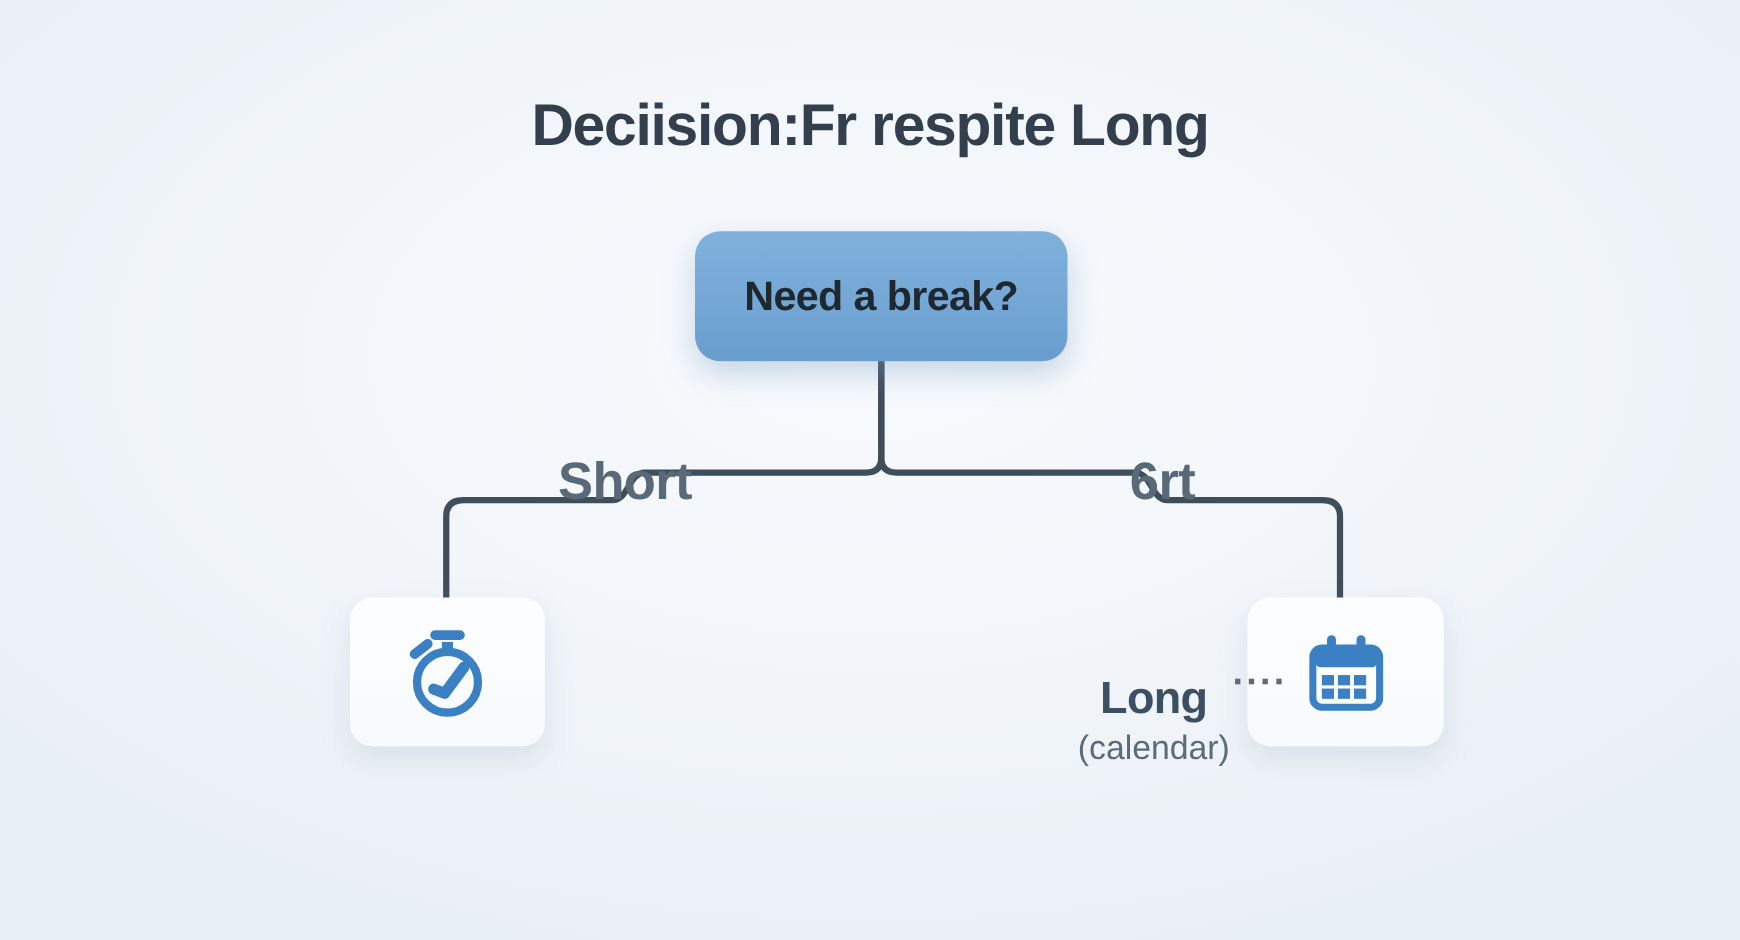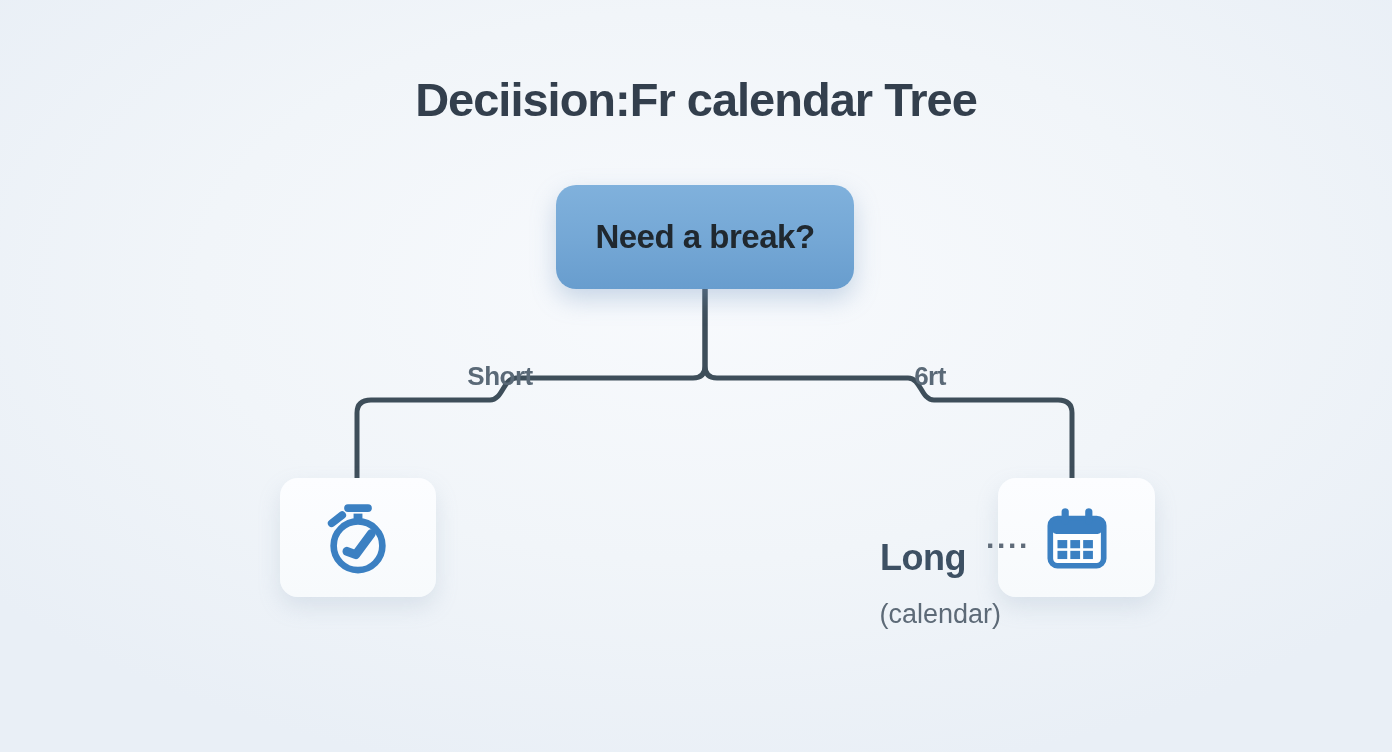--- a/index.html
+++ b/index.html
@@ -53,21 +53,21 @@
     font-size: 33px;
     font-weight: bold;
     color: #20282f;
     letter-spacing: -0.5px;
   }
   .branch-label {
     position: absolute;
     width: 150px;
     top: 361px;
     text-align: center;
-    font-size: 26px;
+    font-size: 42px;
     font-weight: bold;
     color: #5a6977;
     letter-spacing: -0.5px;
     z-index: 3;
   }
   .branch-label.left  { left: 425px; }
   .branch-label.right { left: 855px; }
   .node-card {
     position: absolute;
     top: 478px;
@@ -92,41 +92,40 @@
   }
   .long-title {
     font-size: 36px;
     font-weight: bold;
     color: #3d5063;
     letter-spacing: -0.5px;
     line-height: 1.1;
     margin-top: 48px;
   }
   .long-subtitle {
-    margin-top: 21px;
+    margin-top: 5px;
     font-size: 27px;
     color: #5d6a77;
-    text-align: right;
   }
   .dots {
     position: absolute;
     left: 986px; top: 529px;
     font-size: 30px;
     font-weight: bold;
     letter-spacing: 1px;
     color: #5f6b79;
     z-index: 2;
   }
 </style>
 </head>
 <body>
 
 <div class="canvas">
 
-  <div class="page-title">Deciision:Fr calendar Tree</div>
+  <div class="page-title">Deciision:Fr respite Long</div>
 
   <svg class="connectors" viewBox="0 0 1392 752" xmlns="http://www.w3.org/2000/svg">
     <path d="M 705 289 L 705 366 Q 705 378 693 378 L 516 378 C 503 378 503 400 490 400 L 371 400 Q 357 400 357 413 L 357 481"></path>
     <path d="M 705 289 L 705 366 Q 705 378 717 378 L 908 378 C 921 378 921 400 934 400 L 1058 400 Q 1072 400 1072 413 L 1072 481"></path>
   </svg>
 
   <div class="root-node">
     <span class="root-label">Need a break?</span>
   </div>
 

